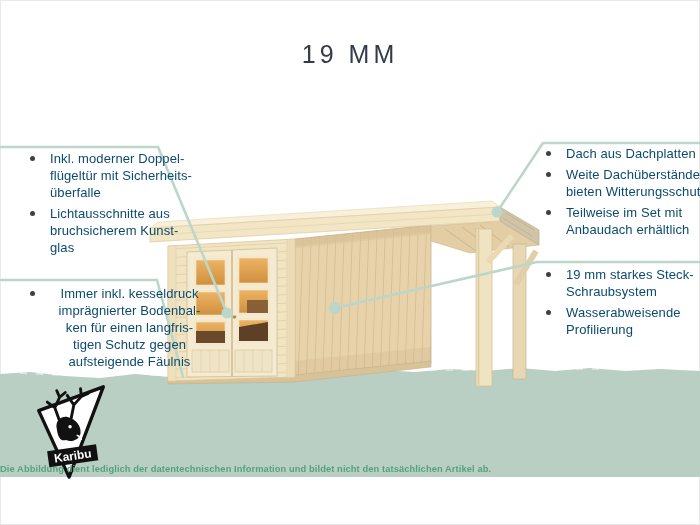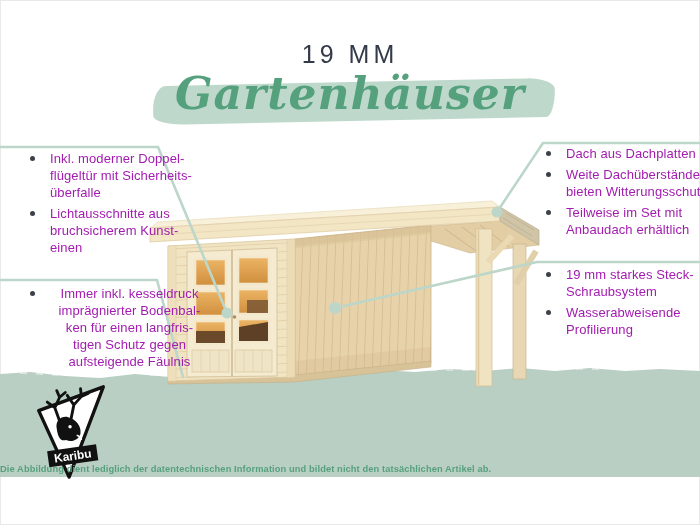--- a/index.html
+++ b/index.html
@@ -13,21 +13,21 @@
          color:#333a48;font-weight:500;}
   .script-wrap{top:68px;left:0;width:700px;text-align:center;}
   .script-inner{position:relative;display:inline-block;padding:0 6px;}
   .script-inner::before{content:"";position:absolute;left:-16px;right:-24px;top:14px;bottom:-1px;
          background:#bed9cb;transform:rotate(-1.2deg);
          border-radius:14px 30px 10px 34px / 26px 12px 30px 10px;z-index:0;}
   .script-text{position:relative;z-index:1;font-family:"DejaVu Serif",serif;font-style:italic;
          font-weight:bold;font-size:44px;line-height:52px;color:#55a07d;letter-spacing:1px;}
 
   
-  .callout{color:#a21caf;font-size:13px;line-height:17px;letter-spacing:.1px;}
+  .callout{color:#0c4a6e;font-size:13px;line-height:17px;letter-spacing:.1px;}
   .callout ul{list-style:none;margin:0;padding:0;}
   .callout li{position:relative;padding-left:26px;margin:0 0 4px 0;white-space:pre;}
   .callout li::before{content:"";position:absolute;left:6px;top:6px;width:5px;height:5px;
          border-radius:50%;background:#3c4149;}
   .lt{top:150px;left:24px;width:185px;}
   .lb{top:285px;left:24px;width:185px;text-align:center;}
   .rt{top:145px;left:540px;width:170px;}
   .rb{top:266px;left:540px;width:170px;}
 
   
@@ -134,34 +134,29 @@
       <path d="M0,280 H157 L183,377"></path>
       <path d="M700,143 H543 L497,212"></path>
       <path d="M700,262 H537 L335,308"></path>
     </g>
     <circle cx="227" cy="313" r="5.5" fill="#bcd6ca"></circle>
     <circle cx="497" cy="212" r="5.5" fill="#bcd6ca"></circle>
     <circle cx="335" cy="308" r="6" fill="#bcd6ca"></circle>
   </svg>
 
   <div class="abs title">19 MM</div>
-  <div class="abs script-wrap">
-    <span class="script-inner">
-      <span class="script-text">Gartenhäuser</span>
-    </span>
-  </div>
 
   <div class="abs callout lt">
     <ul>
         <li>Inkl. moderner Doppel-
 flügeltür mit Sicherheits-
 überfalle</li>
         <li>Lichtausschnitte aus
 bruchsicherem Kunst-
-einen</li>
+glas</li>
       </ul>
   </div>
   <div class="abs callout lb">
     <ul>
         <li>Immer inkl. kesseldruck
 imprägnierter Bodenbal-
 ken für einen langfris-
 tigen Schutz gegen
 aufsteigende Fäulnis</li>
       </ul>

